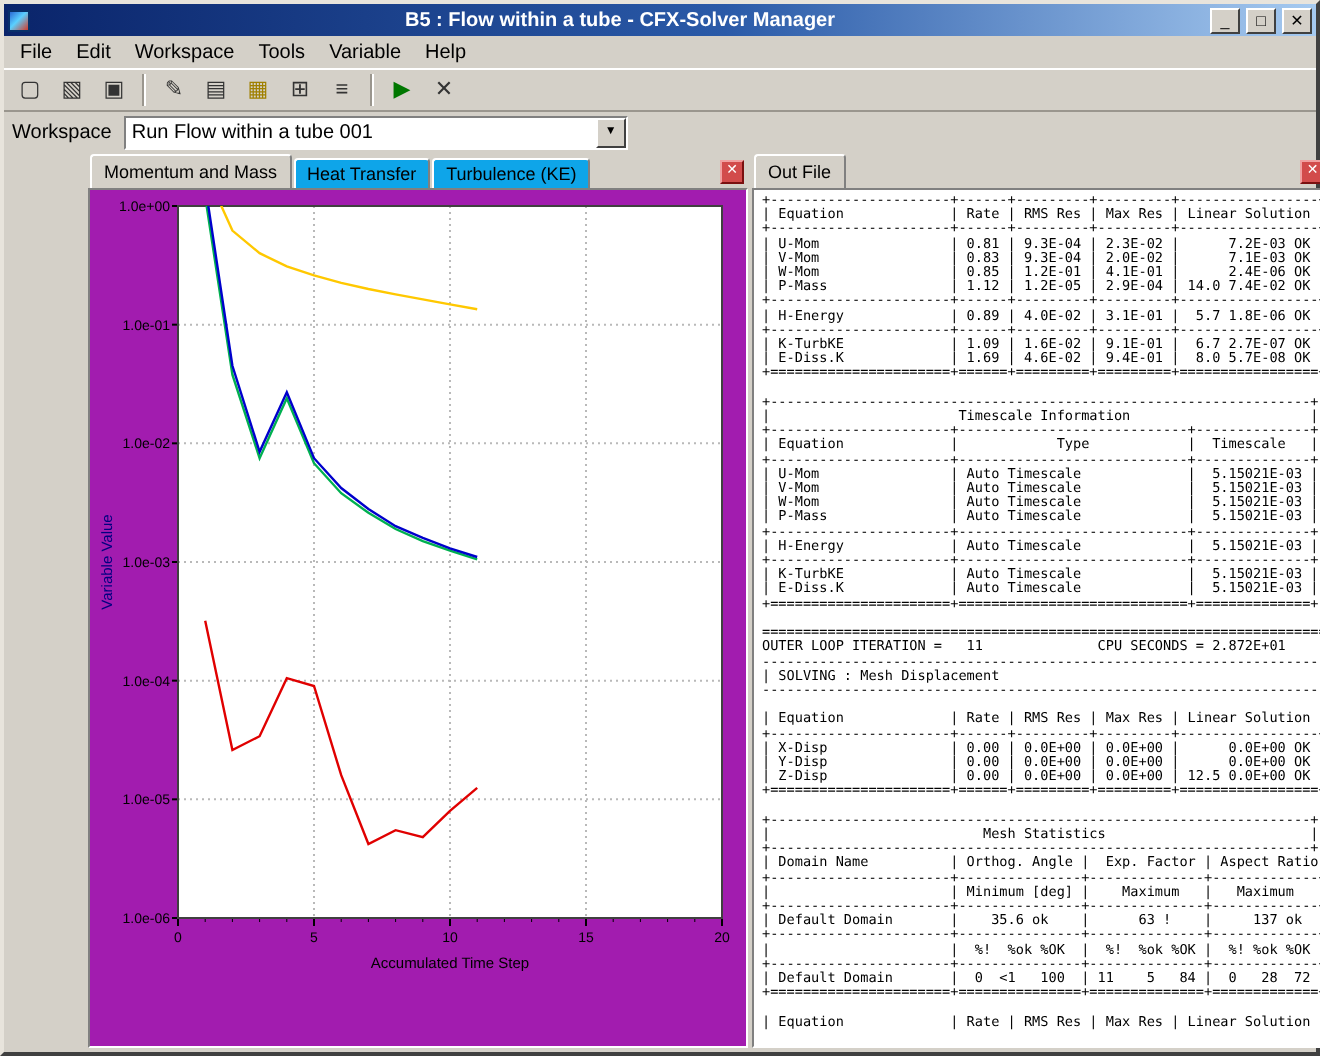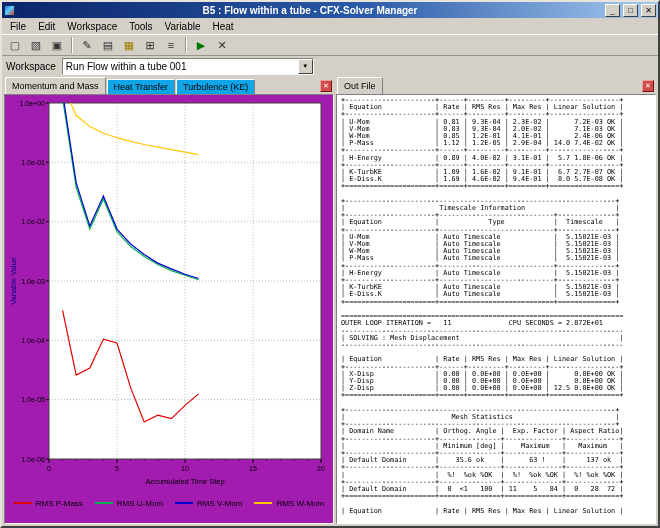--- a/index.html
+++ b/index.html
@@ -31,21 +31,21 @@
   
   .workspace-row { height:20px; display:flex; align-items:center; gap:6px; padding:1px 4px; flex:0 0 auto; }
   .workspace-label { font-size:10px; }
   .combo { width:252px; height:17px; background:#fff; border:1px solid; border-color:#808080 #fff #fff #808080;
            display:flex; align-items:stretch; }
   .combo-value { flex:1; font-size:10px; line-height:15px; padding:0 3px; white-space:nowrap; overflow:hidden; }
   .combo-arrow { width:15px; font-size:6px; line-height:13px; text-align:center; background:#d4d0c8;
                  border:1px solid; border-color:#fff #404040 #404040 #fff; padding:0; }
 
   
-  .main { flex:1; display:flex; gap:2px; padding:1px 2px 2px 2px; min-height:0; }
+  .main { flex:1; display:flex; gap:2px; padding:1px 2px 2px 2px; min-height:0;margin-left:40px; }
   .panel { display:flex; flex-direction:column; min-height:0; }
   .left-panel { width:330px; flex:0 0 auto; }
   .right-panel { flex:1; }
   .tabrow { height:17px; display:flex; align-items:flex-end; gap:1px; position:relative; flex:0 0 auto; padding-left:1px; }
   .tab { height:15px; line-height:14px; padding:0 6px; font-size:9px; white-space:nowrap; background:#0ea5e9;
          border:1px solid; border-color:#fff #808080 #808080 #fff; border-bottom:none; border-radius:2px 2px 0 0; }
   .tab.active { height:17px; line-height:16px; background:#d4d0c8; }
   .close-box { position:absolute; right:2px; top:3px; width:12px; height:12px; background:#d24b4b; color:#fff;
                font-size:7px; line-height:10px; text-align:center; border:1px solid; border-color:#f0a0a0 #7a1010 #7a1010 #f0a0a0; padding:0; }
 
@@ -79,21 +79,21 @@
     <button class="win-btn">□</button>
     <button class="win-btn">✕</button>
   </div>
 
   <div class="menubar">
       <span class="menu-item">File</span>
       <span class="menu-item">Edit</span>
       <span class="menu-item">Workspace</span>
       <span class="menu-item">Tools</span>
       <span class="menu-item">Variable</span>
-      <span class="menu-item">Heat</span>
+      <span class="menu-item">Help</span>
     </div>
 
   <div class="toolbar">
       <button class="tool-btn">▢</button>
       <button class="tool-btn">▧</button>
       <button class="tool-btn">▣</button>
       <span class="tb-sep"></span>
       <button class="tool-btn">✎</button>
       <button class="tool-btn">▤</button>
       <button class="tool-btn" style="color: rgb(160, 128, 0);">▦</button>
@@ -183,38 +183,20 @@
             <line x1="300.4" x2="300.4" y1="362" y2="364" stroke="#000" stroke-width="0.5"></line>
             <line x1="314" x2="314" y1="362" y2="364" stroke="#000" stroke-width="0.5"></line>
             <rect x="42" y="6" width="272" height="356" fill="none" stroke="#404040" stroke-width="1"></rect>
             <polyline points="55.6,213.4 69.2,278.0 82.8,271.1 96.4,242.1 110.0,246.0 123.6,290.6 137.2,325.0 150.8,318.1 164.4,321.6 178.0,308.4 191.6,296.9" fill="none" stroke="#e00000" stroke-width="1.2" clip-path="url(#pc)"></polyline>
             <polyline points="55.6,1.3 69.2,90.3 82.8,132.1 96.4,102.1 110.0,134.6 123.6,149.6 137.2,159.4 150.8,167.5 164.4,173.6 178.0,178.3 191.6,182.7" fill="none" stroke="#00b050" stroke-width="1.2" clip-path="url(#pc)"></polyline>
             <polyline points="55.6,-4.4 69.2,85.9 82.8,128.9 96.4,99.1 110.0,132.1 123.6,147.0 137.2,157.5 150.8,166.1 164.4,171.9 178.0,177.2 191.6,181.5" fill="none" stroke="#0000cc" stroke-width="1.2" clip-path="url(#pc)"></polyline>
             <polyline points="55.6,-11.9 69.2,18.3 82.8,29.6 96.4,36.2 110.0,40.7 123.6,44.4 137.2,47.5 150.8,50.2 164.4,52.7 178.0,55.2 191.6,57.6" fill="none" stroke="#ffc800" stroke-width="1.2" clip-path="url(#pc)"></polyline>
             <text x="178" y="387" text-anchor="middle" font-size="7.5" fill="#000">Accumulated Time Step</text>
             <text text-anchor="middle" font-size="7.5" fill="#000080" transform="translate(9,184) rotate(-90)">Variable Value</text>
           </svg>
-        <div class="legend">
-            <span class="legend-entry">
-              <span class="legend-line" style="border-top-color: rgb(224, 0, 0);"></span>
-              <span>RMS P-Mass</span>
-            </span>
-            <span class="legend-entry">
-              <span class="legend-line" style="border-top-color: rgb(0, 176, 80);"></span>
-              <span>RMS U-Mom</span>
-            </span>
-            <span class="legend-entry">
-              <span class="legend-line" style="border-top-color: rgb(0, 0, 204);"></span>
-              <span>RMS V-Mom</span>
-            </span>
-            <span class="legend-entry">
-              <span class="legend-line" style="border-top-color: rgb(255, 200, 0);"></span>
-              <span>RMS W-Mom</span>
-            </span>
-          </div>
       </div>
     </div>
 
     <div class="panel right-panel">
       <div class="tabrow">
         <span class="tab active">Out File</span>
           <button class="close-box">✕</button>
       </div>
       <div class="outfile">
         <pre>+----------------------+------+---------+---------+-----------------+

